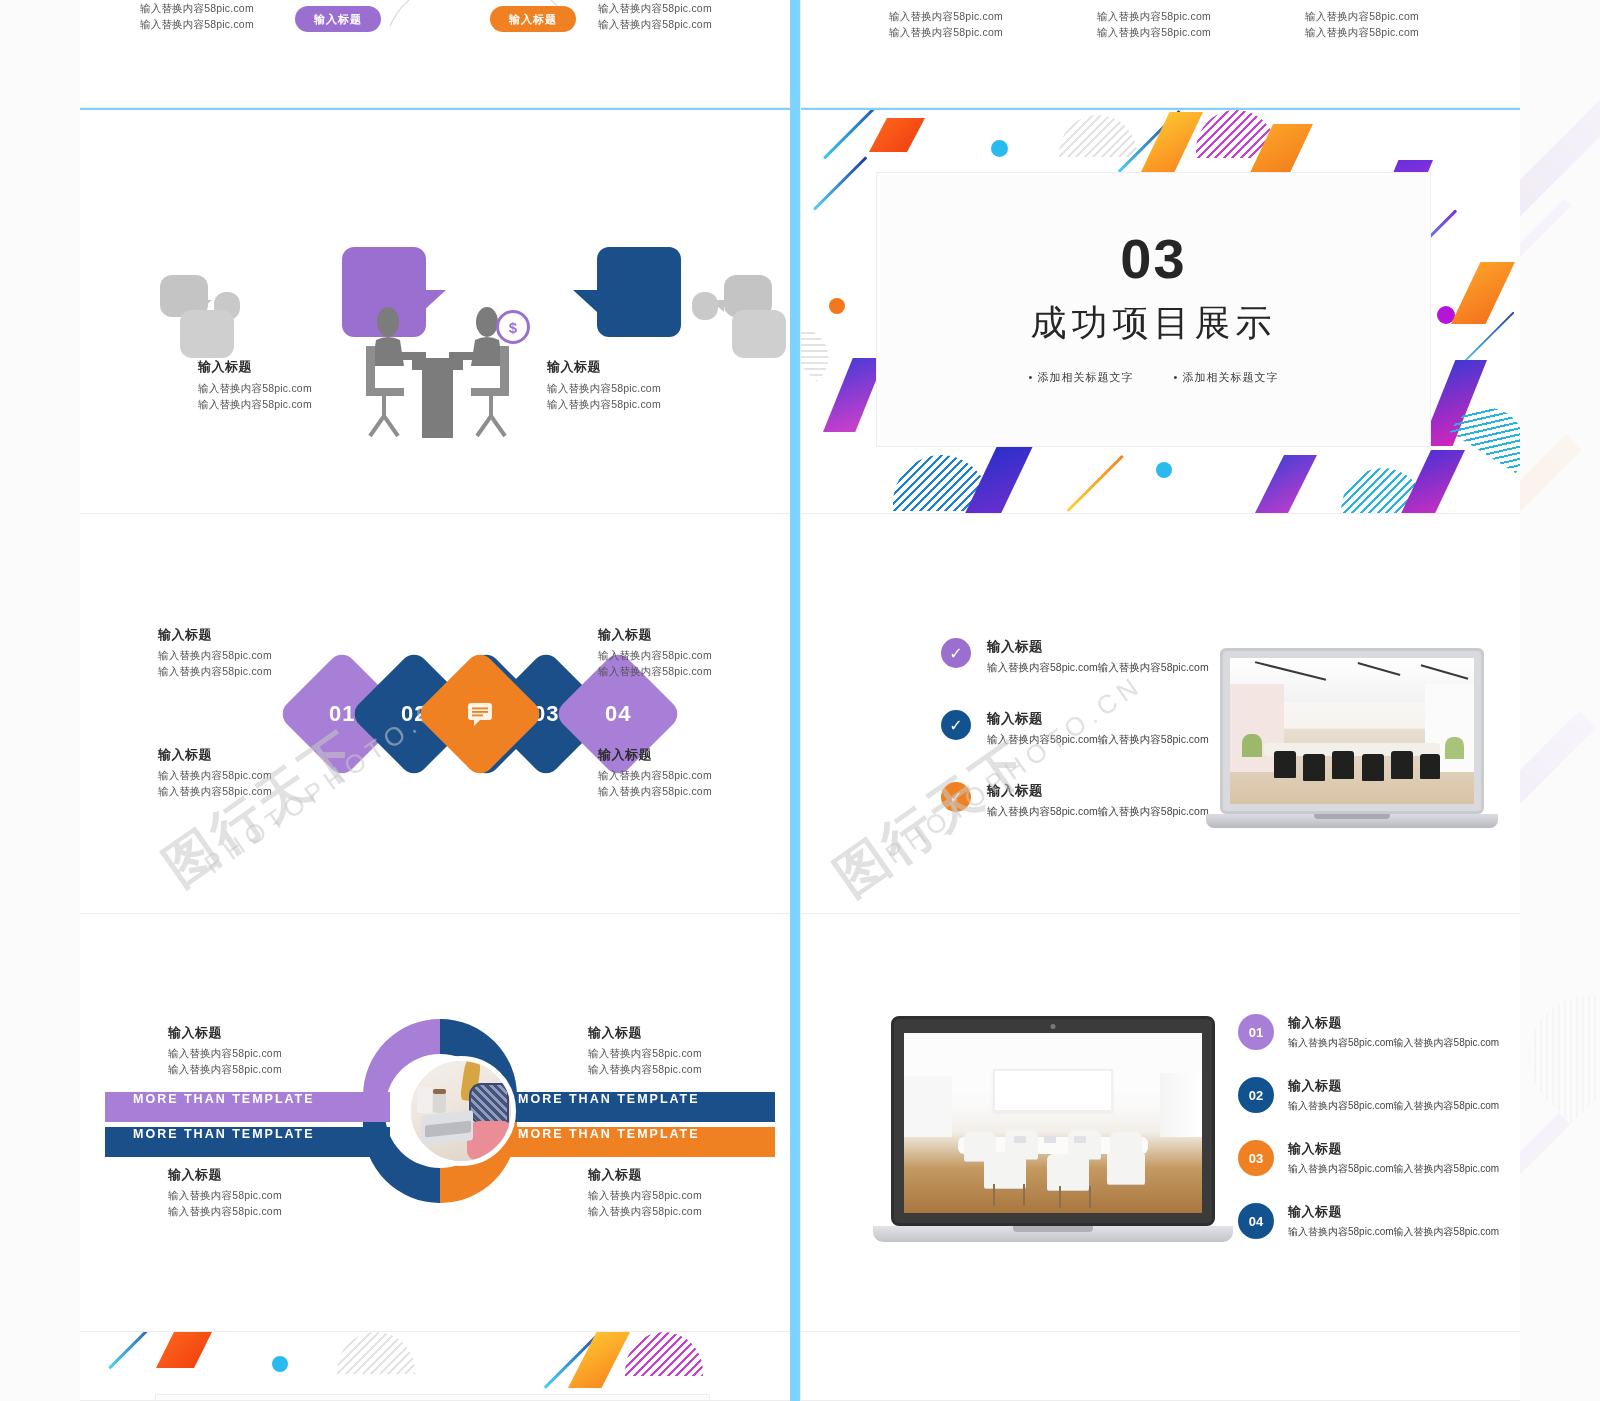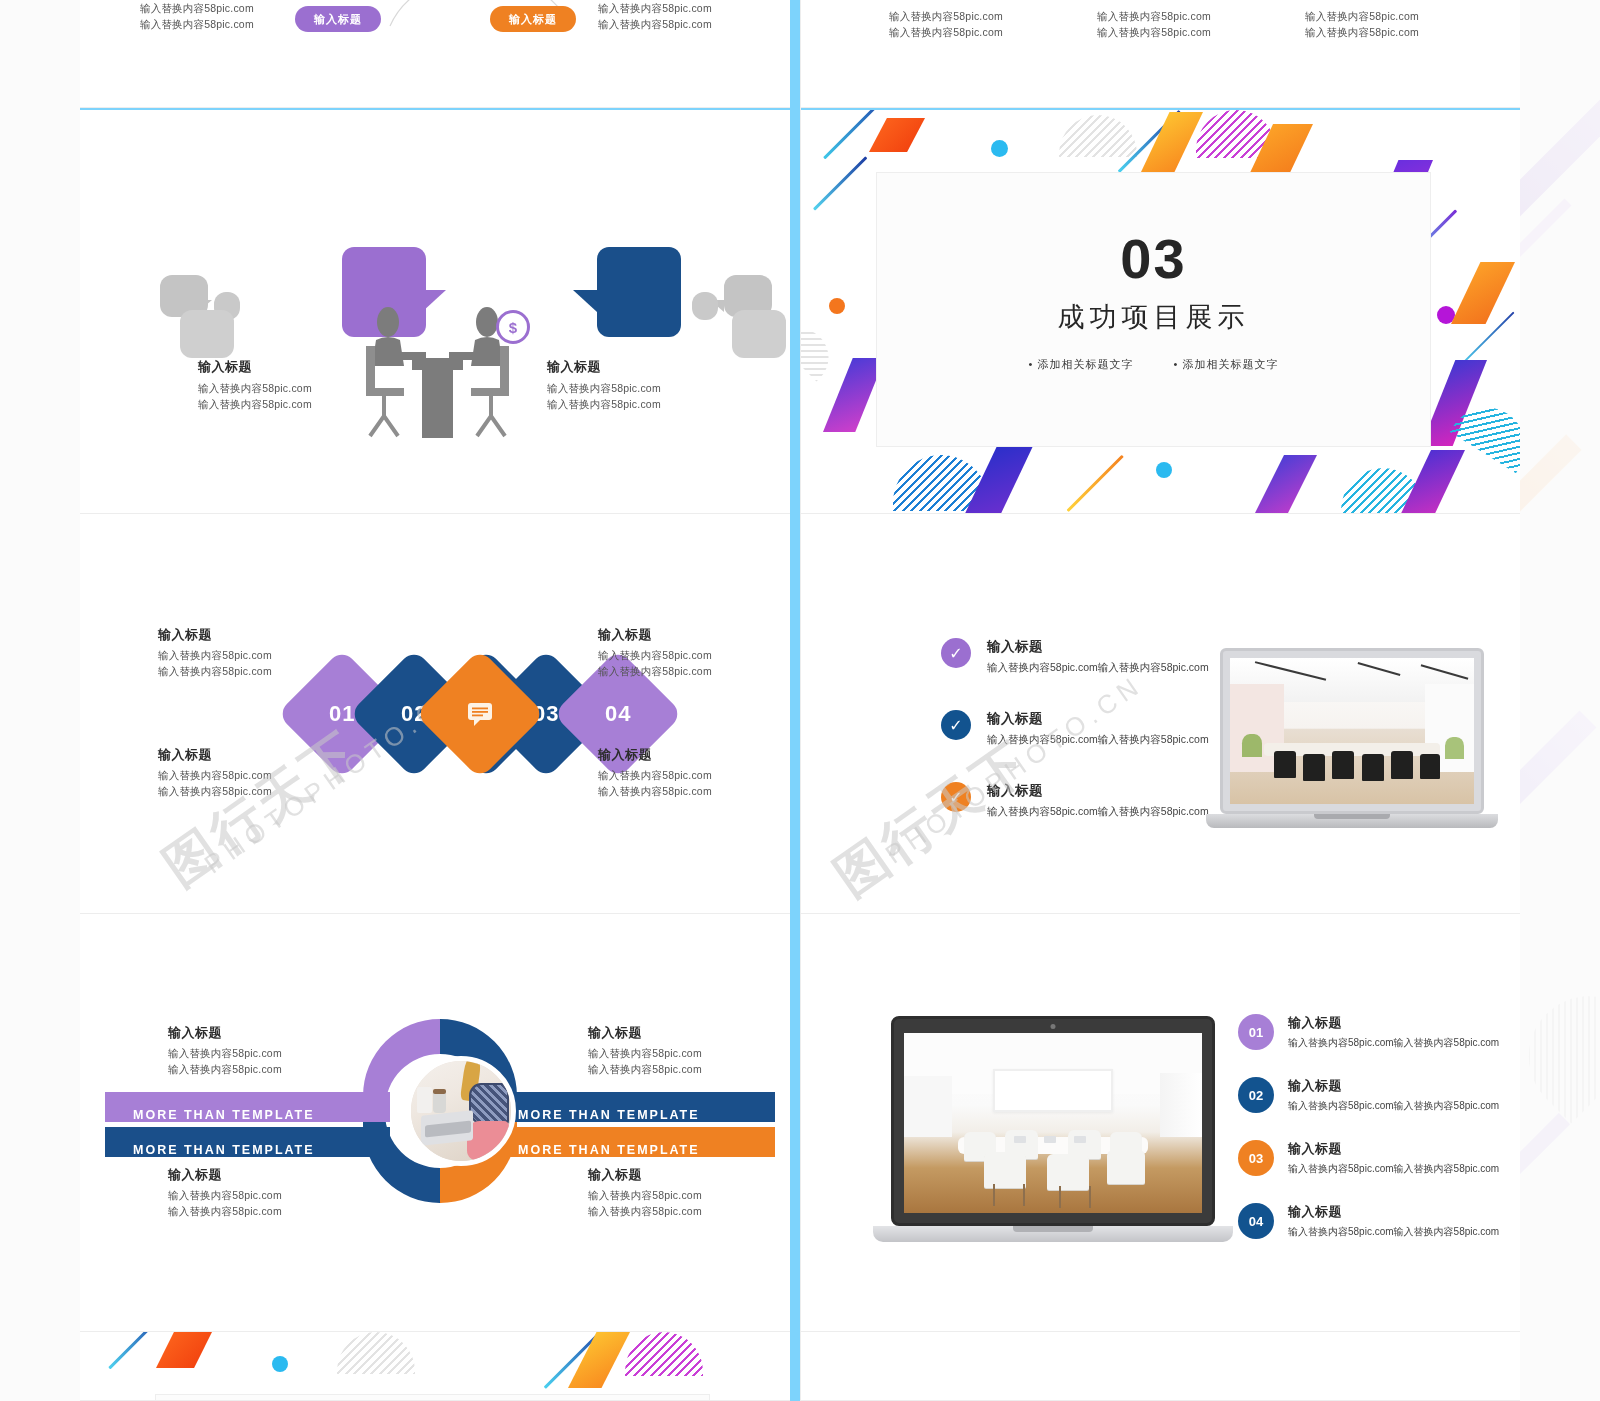--- a/index.html
+++ b/index.html
@@ -38,21 +38,21 @@
   
   .bub{ position:absolute; border-radius:12px; }
 
   
   .cover{ position:absolute; inset:0; background:#ffffff; overflow:hidden; }
   .cover .card{
     position:absolute; left:75px; top:62px; width:555px; height:275px;
     background:#fcfcfc; border:1px solid #eeeeee;
   }
   .cover .num{ font-size:56px; font-weight:bold; color:#262626; letter-spacing:2px; text-align:center; line-height:1;}
-  .cover .ctitle{ font-size:27px; color:#262626; letter-spacing:5px; text-align:center; margin-top:12px;}
+  .cover .ctitle{ font-size:36px; color:#262626; letter-spacing:5px; text-align:center; margin-top:12px;}
   .cover .bullets{ display:flex; gap:40px; justify-content:center; margin-top:22px; }
   .cover .bullets span{ font-size:11px; color:#3a3a3a; letter-spacing:1px;}
   .cover .bullets span::before{ content:"• "; color:#3a3a3a; }
   .g{ position:absolute; }
   .gbar{ transform:rotate(-45deg); transform-origin:center; border-radius:1px; }
   .gdot{ border-radius:50%; }
   .ghalf{ border-radius:999px 999px 0 0; }
   .stripes-grey{
     background-image:repeating-linear-gradient(-45deg,#e3e3e3 0 2px,transparent 2px 6px);
   }
@@ -85,21 +85,21 @@
 
   
   .room{ position:absolute; inset:0; background:linear-gradient(#fdfdfd 0%,#f6f3f0 48%,#e8ded2 49%,#d8c3a6 100%); }
   .room .ceil{ position:absolute; left:0;right:0; top:0; height:30%; background:linear-gradient(#ffffff,#f2f2f2); }
   .room .wallL{ position:absolute; left:0; top:18%; width:22%; height:60%; background:#f3e6e2;}
   .room .wallR{ position:absolute; right:0; top:18%; width:20%; height:60%; background:#fbfbfb;}
   .room .table{ position:absolute; left:14%; top:62%; width:72%; height:9%; background:#f3efe9; border-radius:4px;}
   .chair{ position:absolute; background:#20201f; border-radius:3px 3px 1px 1px; }
   .chairW{ position:absolute; background:#f4f4f2; border-radius:6px 6px 2px 2px; box-shadow:0 1px 0 #d8d4cd;}
   .leg{ position:absolute; background:#8d6f4e; width:2px; }
-  .band{ position:absolute; display:flex; align-items:flex-end; height:30px; }
+  .band{ position:absolute; display:flex; align-items:flex-start; height:30px; }
   .band span{ font-weight:bold; font-size:12.5px; letter-spacing:2px; color:#fff; }
   .photo-circle{
     position:absolute; border-radius:50%; overflow:hidden; border:5px solid #fff;
     background:linear-gradient(140deg,#efe9e4 0%,#e7ddd4 40%,#dfd5cc 100%);
   }
 
   
   .numc{ width:36px;height:36px;border-radius:50%;display:flex;align-items:center;justify-content:center;
          color:#fff;font-size:13px;font-weight:bold; flex:0 0 auto;}
 

